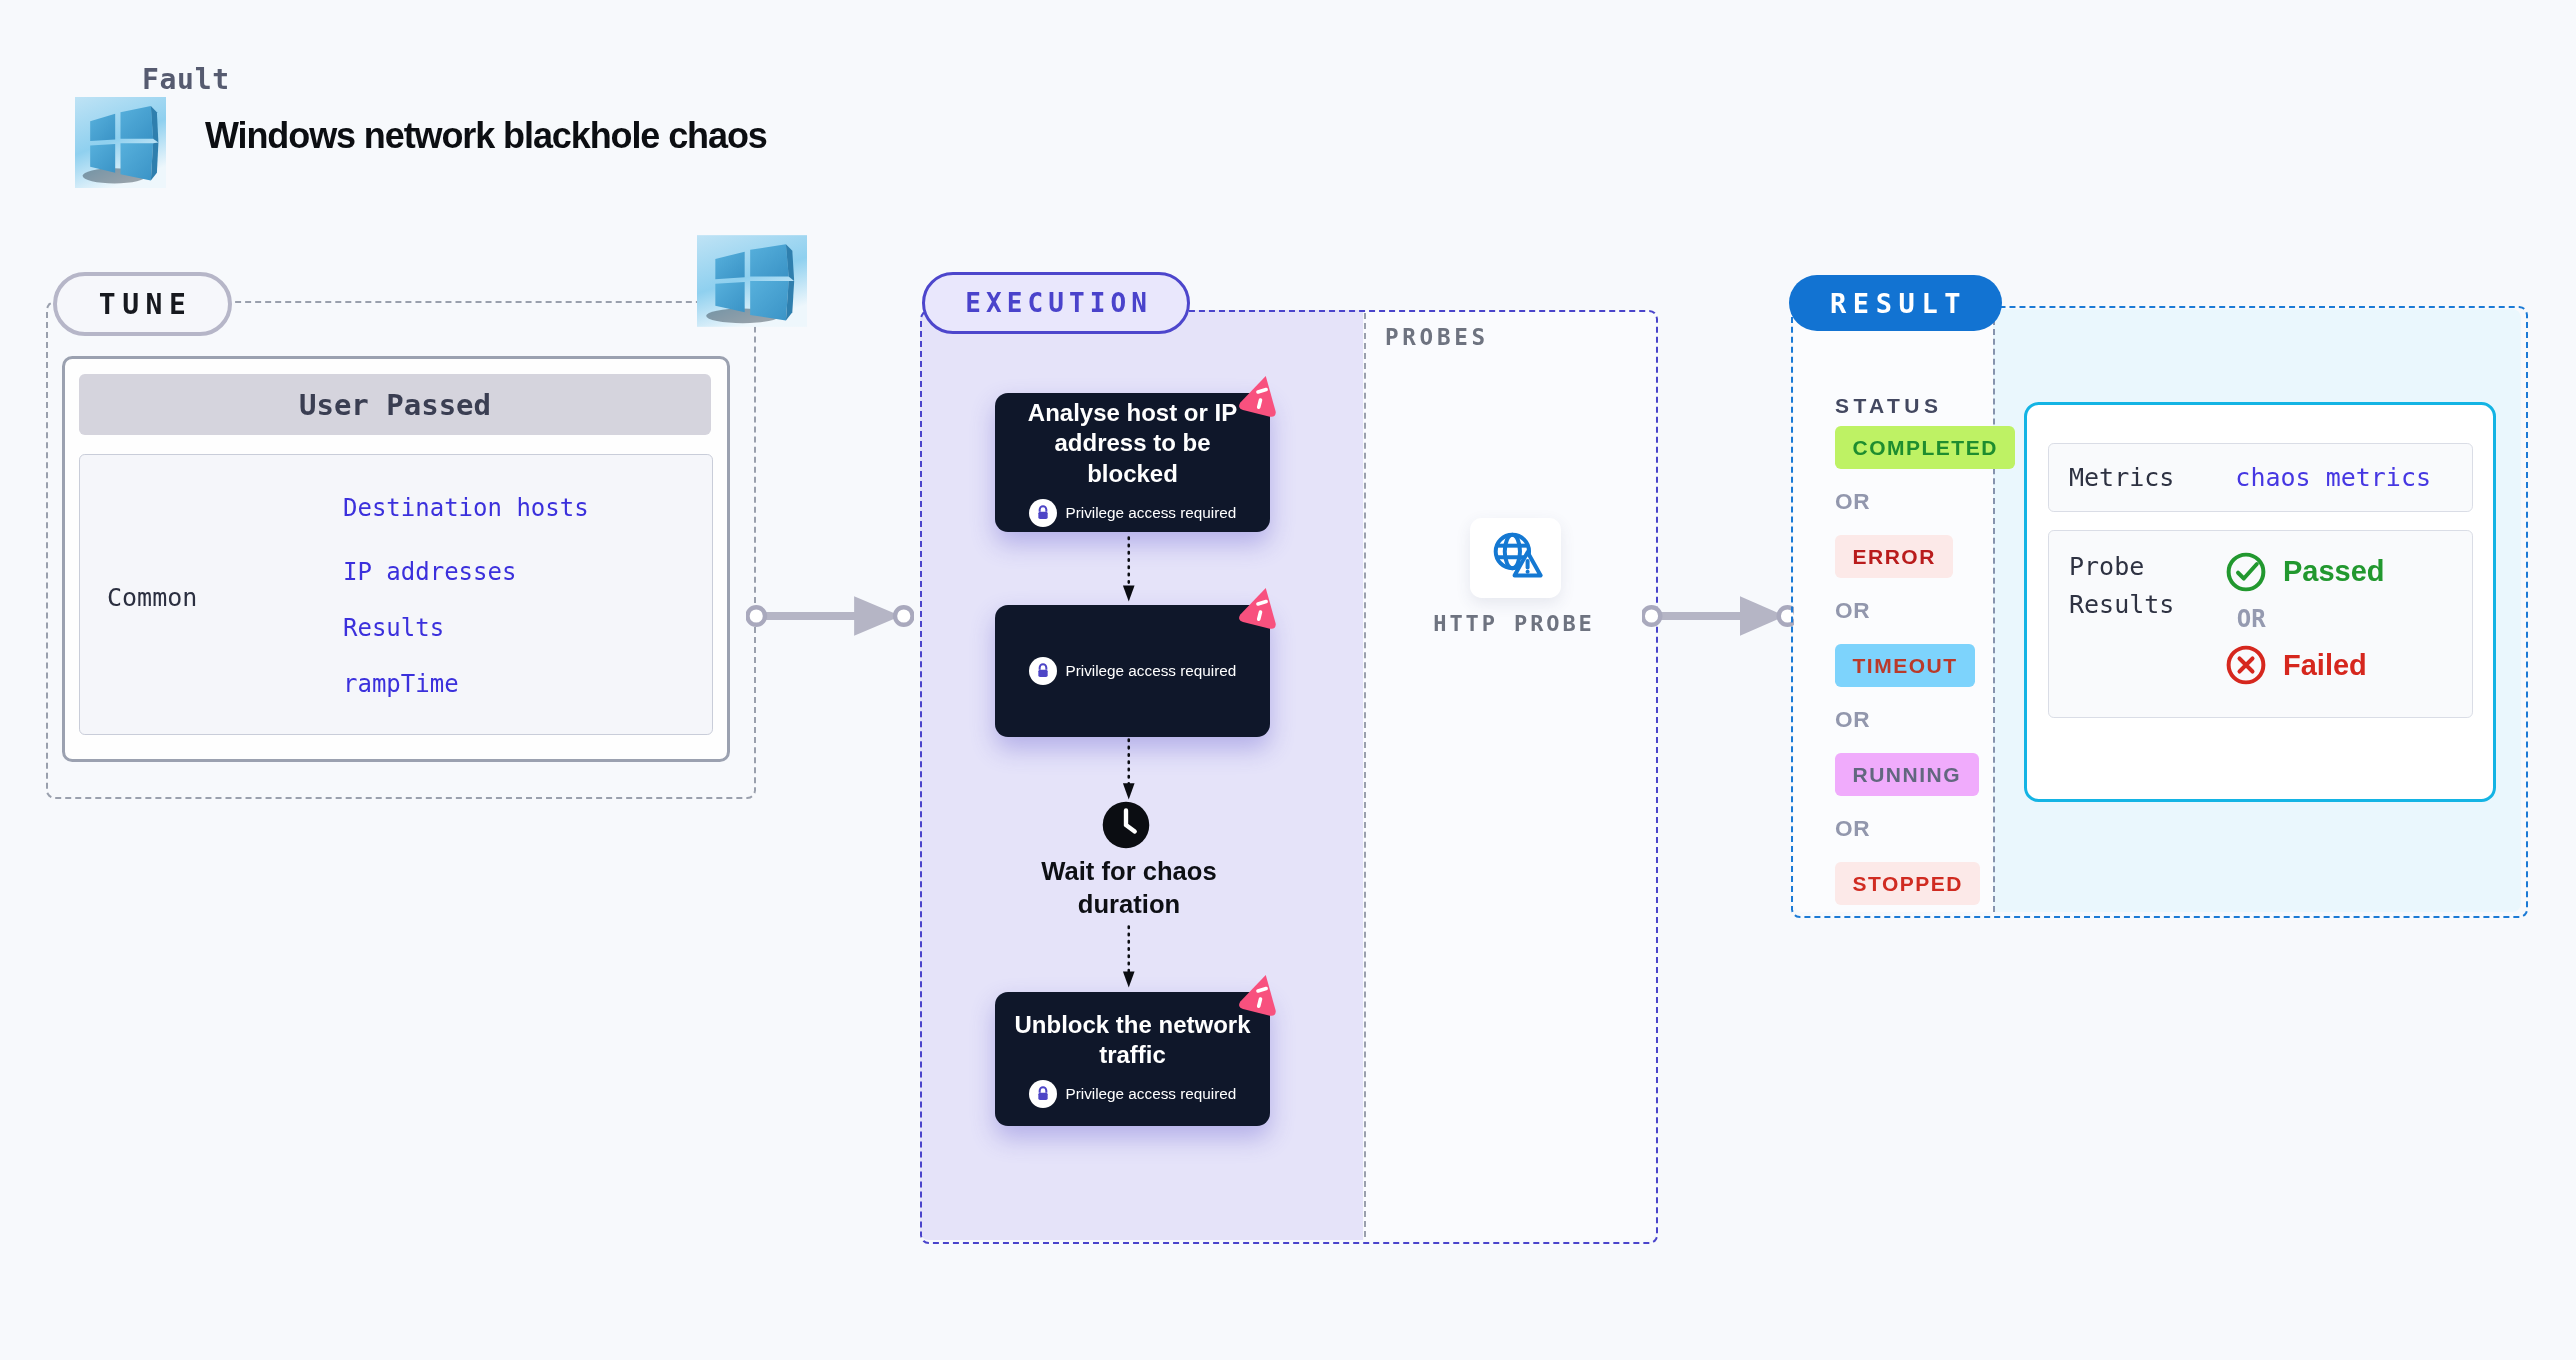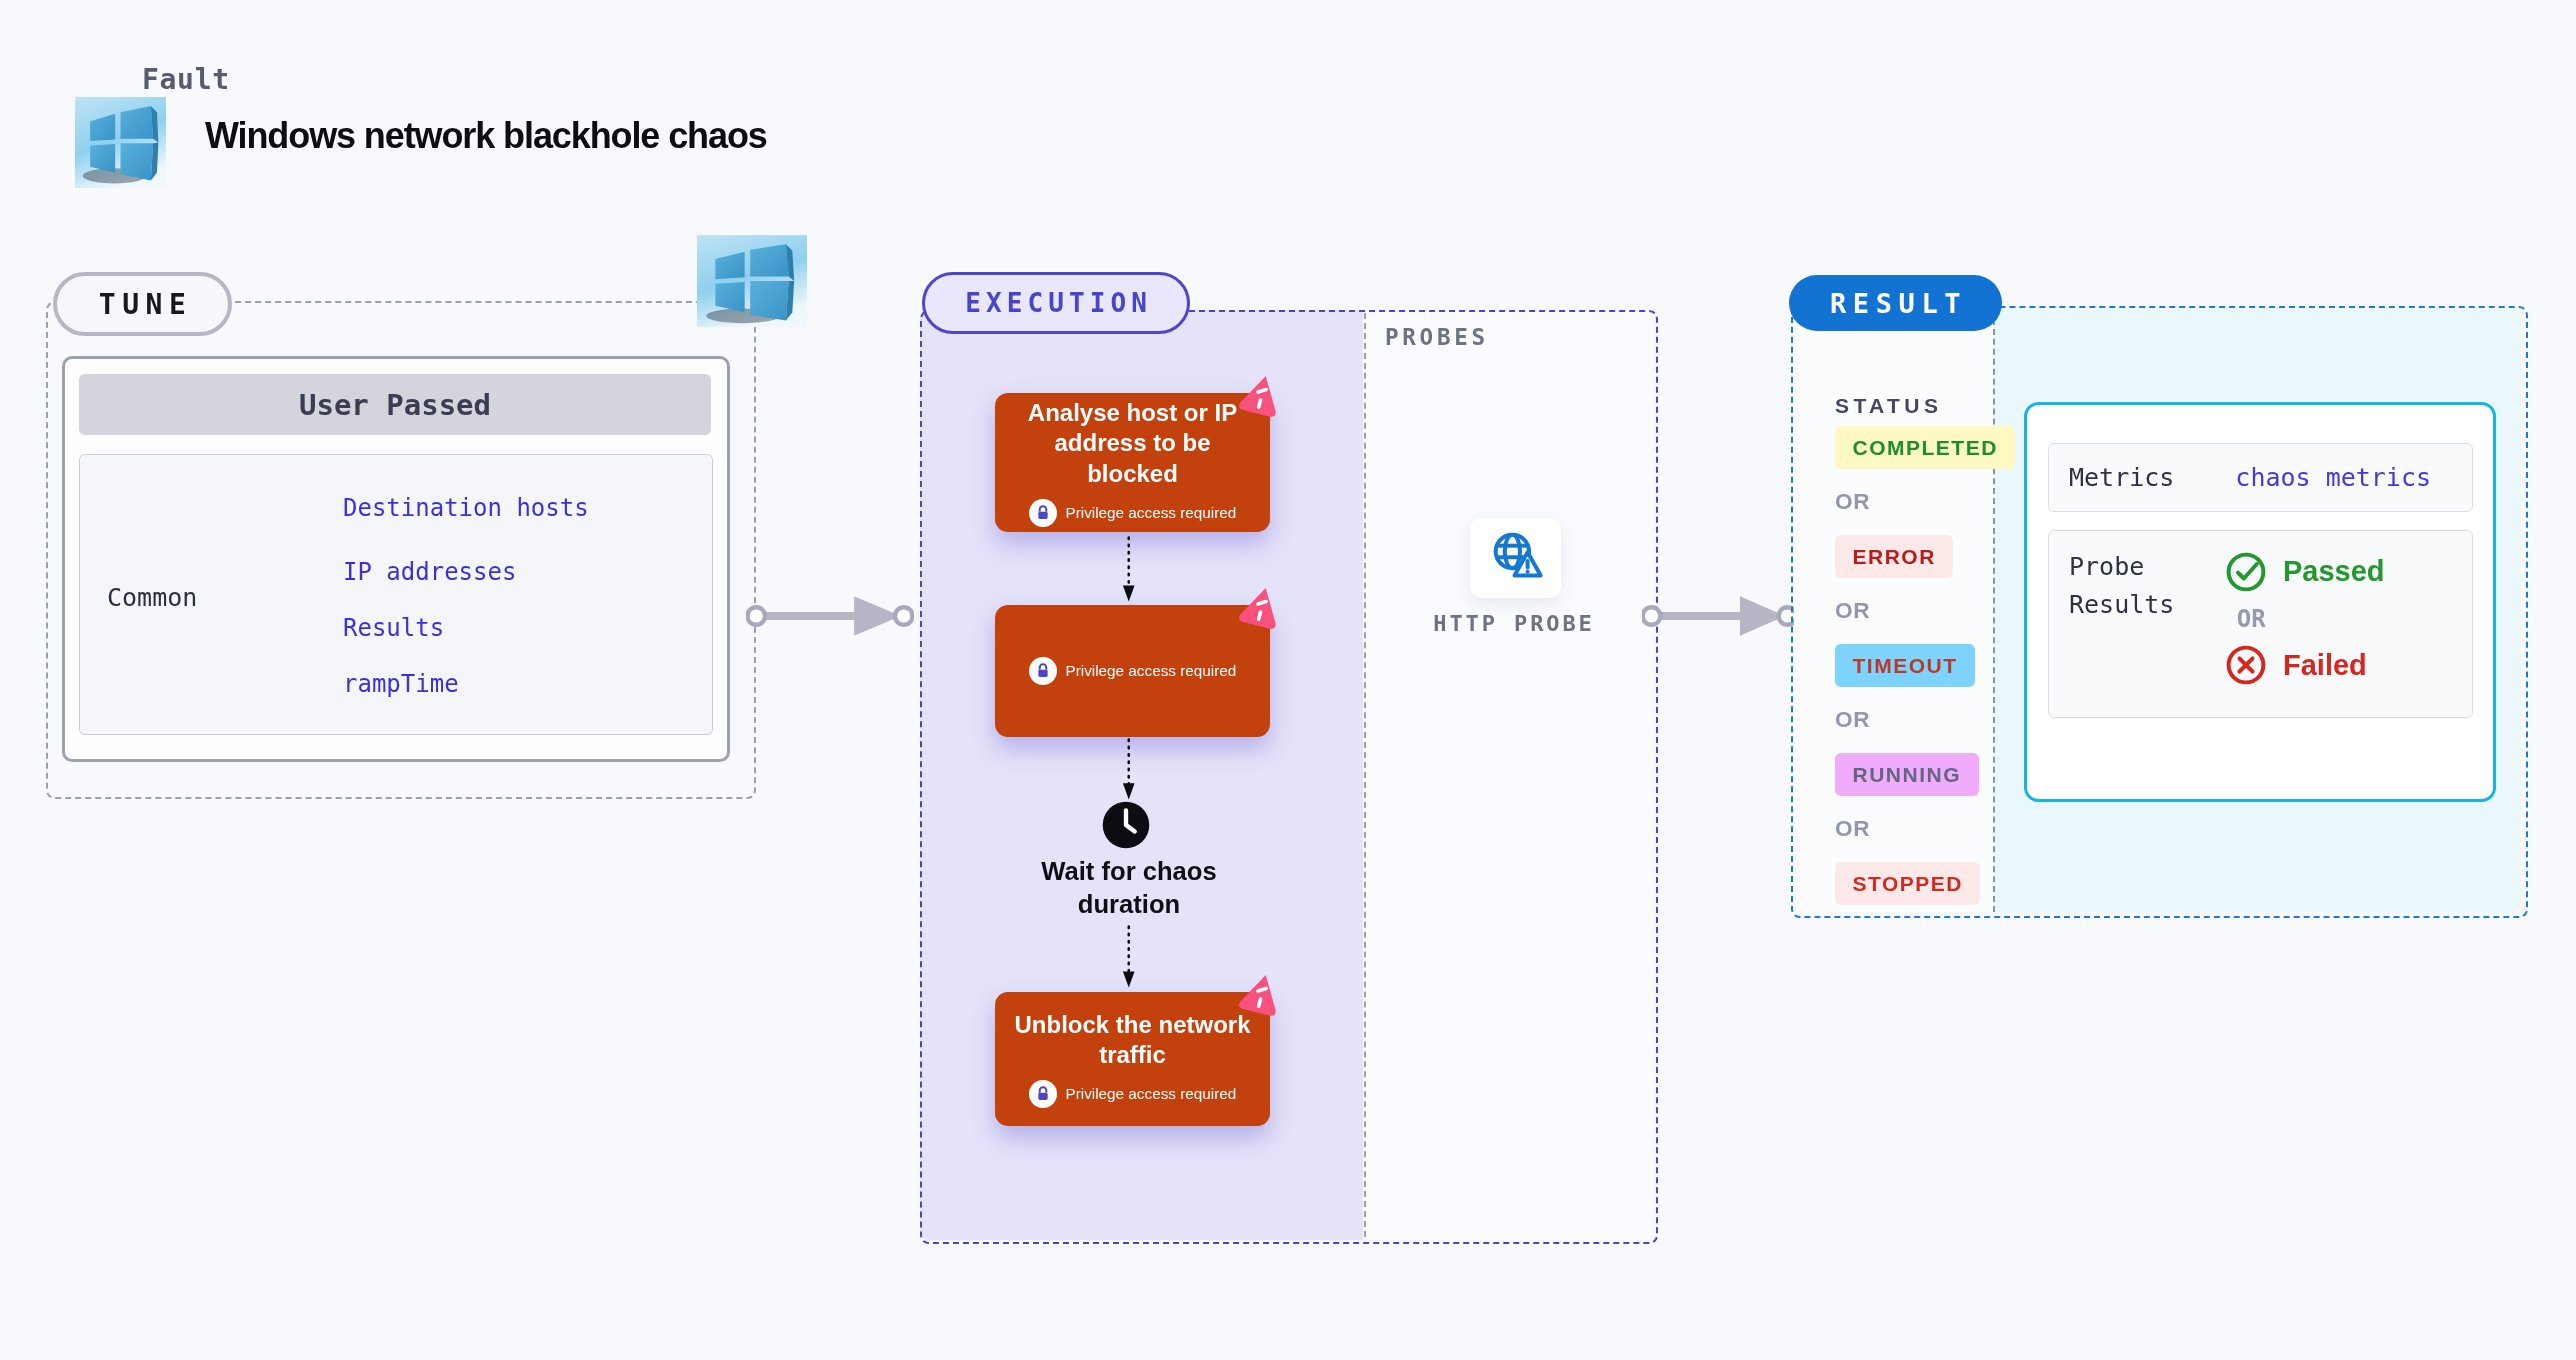--- a/index.html
+++ b/index.html
@@ -25,41 +25,41 @@
   
   .flow-arrow{width:168px;height:66px;}
 
   
   .exec-box{left:920px;top:310px;width:734px;height:930px;border:2.9px dashed #4a44cb;border-radius:8.8px;}
   .exec-bg{left:920px;top:310px;width:443px;height:930px;background:#e5e3f9;border-radius:8.8px 0 0 8.8px;}
   .probes-bg{left:1364px;top:310px;width:291px;height:930px;background:#fafbfe;border-radius:0 8.8px 8.8px 0;}
   .probes-divider{left:1364px;top:313px;height:924px;width:0;border-left:2.2px dashed #9aa0ad;}
   .exec-pill{left:922px;top:272px;width:257px;height:56px;background:#e9e7fc;border:3.7px solid #4d46cc;font-size:26px;font-weight:bold;color:#4a43cb;letter-spacing:5.1px;padding-left:5.1px;}
   .probes-label{left:1385px;top:324px;font-size:22.6px;font-weight:bold;color:#6e7380;letter-spacing:3.7px;}
-  .step{left:995px;width:275px;background:#c2410c;border-radius:13px;box-shadow:0 11.7px 25px rgba(77,69,198,.32);display:flex;flex-direction:column;align-items:center;justify-content:center;gap:10.2px;padding:10.2px 11.7px;box-sizing:border-box;}
+  .step{left:995px;width:275px;background:#0f172a;border-radius:13px;box-shadow:0 11.7px 25px rgba(77,69,198,.32);display:flex;flex-direction:column;align-items:center;justify-content:center;gap:10.2px;padding:10.2px 11.7px;box-sizing:border-box;}
   .step-title{color:#ffffff;font-size:24px;font-weight:bold;text-align:center;line-height:1.26;}
   .step-note{display:flex;align-items:center;gap:8.8px;}
   .step-note-text{color:#ffffff;font-size:15.3px;}
   .lock-circle{width:28px;height:28px;border-radius:50%;background:#ffffff;display:flex;align-items:center;justify-content:center;}
   .litmus-badge{position:absolute;top:-22px;right:-14.6px;width:48px;height:48px;}
   .wait-label{left:1015px;top:855px;width:228px;text-align:center;font-size:25.6px;font-weight:bold;color:#0d0f14;line-height:1.3;}
   .probe-card{left:1470px;top:518px;width:91px;height:80px;background:#ffffff;border-radius:11.7px;box-shadow:0 5.8px 14.6px rgba(60,70,110,.10);display:flex;align-items:center;justify-content:center;}
   .probe-label{left:1419px;top:611px;width:190px;text-align:center;font-size:22px;font-weight:bold;color:#6e7380;letter-spacing:2.9px;}
 
   
   .result-box{left:1791px;top:306px;width:733px;height:608px;border:2.9px dashed #1b7ad5;border-radius:8.8px;}
   .result-left-bg{left:1794px;top:309px;width:199px;height:603px;background:#fbfcfe;border-radius:8.8px 0 0 8.8px;}
   .result-right-bg{left:1993px;top:309px;width:528px;height:603px;background:#eaf7fd;border-radius:0 8.8px 8.8px 0;}
   .result-divider{left:1993px;top:309px;height:603px;width:0;border-left:2.2px dashed #8693ad;}
   .result-pill{left:1789px;top:275px;width:206px;height:56px;background:#1273d2;font-size:27px;font-weight:bold;color:#ffffff;letter-spacing:6.6px;padding-left:6.6px;}
   .status-title{left:1835px;top:394px;font-size:21px;font-weight:bold;color:#434860;letter-spacing:4.4px;}
   .status-col{left:1835px;top:426px;display:flex;flex-direction:column;align-items:flex-start;gap:20px;}
   .badge{font-size:21px;font-weight:bold;letter-spacing:1.5px;padding:9.5px 17.5px;border-radius:5.8px;}
   .or-label{font-size:22.6px;font-weight:bold;color:#9297ad;letter-spacing:0.7px;}
-  .b-completed{background:#fef9c3;color:#1e8d2f;text-align:right;}
+  .b-completed{background:#bef264;color:#1e8d2f;text-align:right;}
   .b-error{background:#fce9e8;color:#b91c1c;text-align:center;}
   .b-timeout{background:#7dd3fc;color:#ba3a2a;}
   .b-running{background:#f0abfc;color:#62677f;}
   .b-stopped{background:#fce9e8;color:#d02b21;}
 
   .output-card{left:2024px;top:402px;width:472px;height:400px;background:#ffffff;border:3.7px solid #14b4e4;border-radius:14.6px;box-sizing:border-box;padding:20.5px;}
   .output-header{height:66px;background:#d5d4de;border-radius:5.8px;display:flex;align-items:center;justify-content:center;font-size:31px;font-weight:bold;color:#6f7488;}
   .output-row{margin-top:17.5px;background:#f9fafc;border:1.5px solid #dadde6;border-radius:5.8px;box-sizing:border-box;}
   .metrics-row{height:69px;display:flex;align-items:center;padding:0 20.5px;}
   .metrics-label{font-size:25px;color:#2e3242;}

